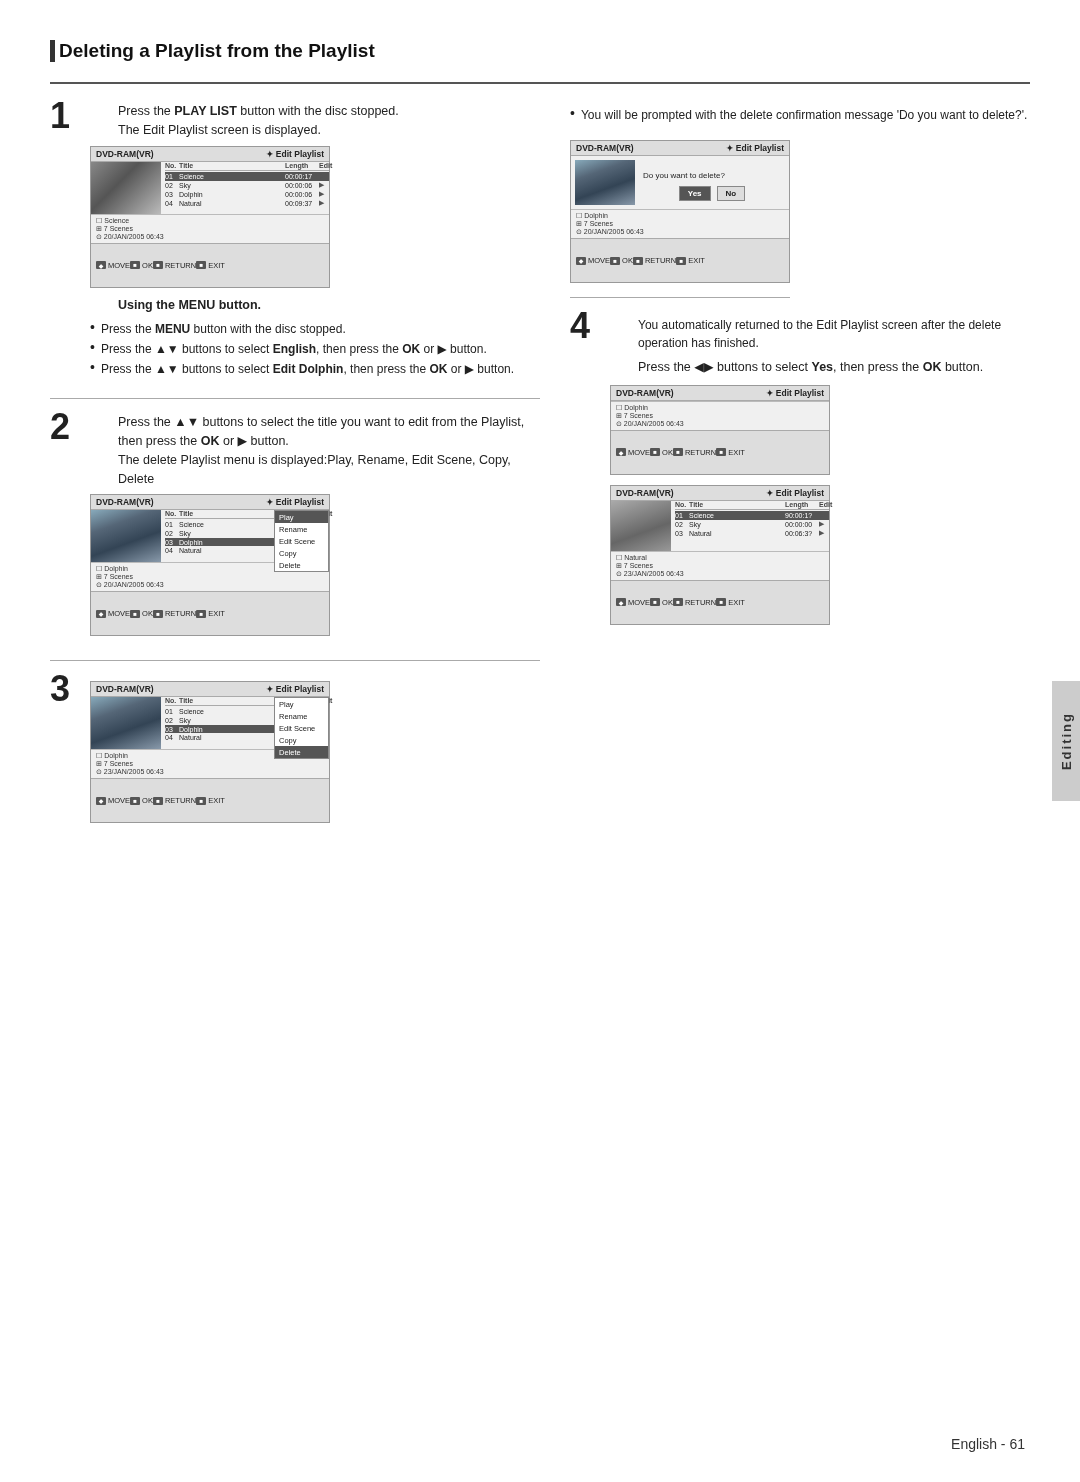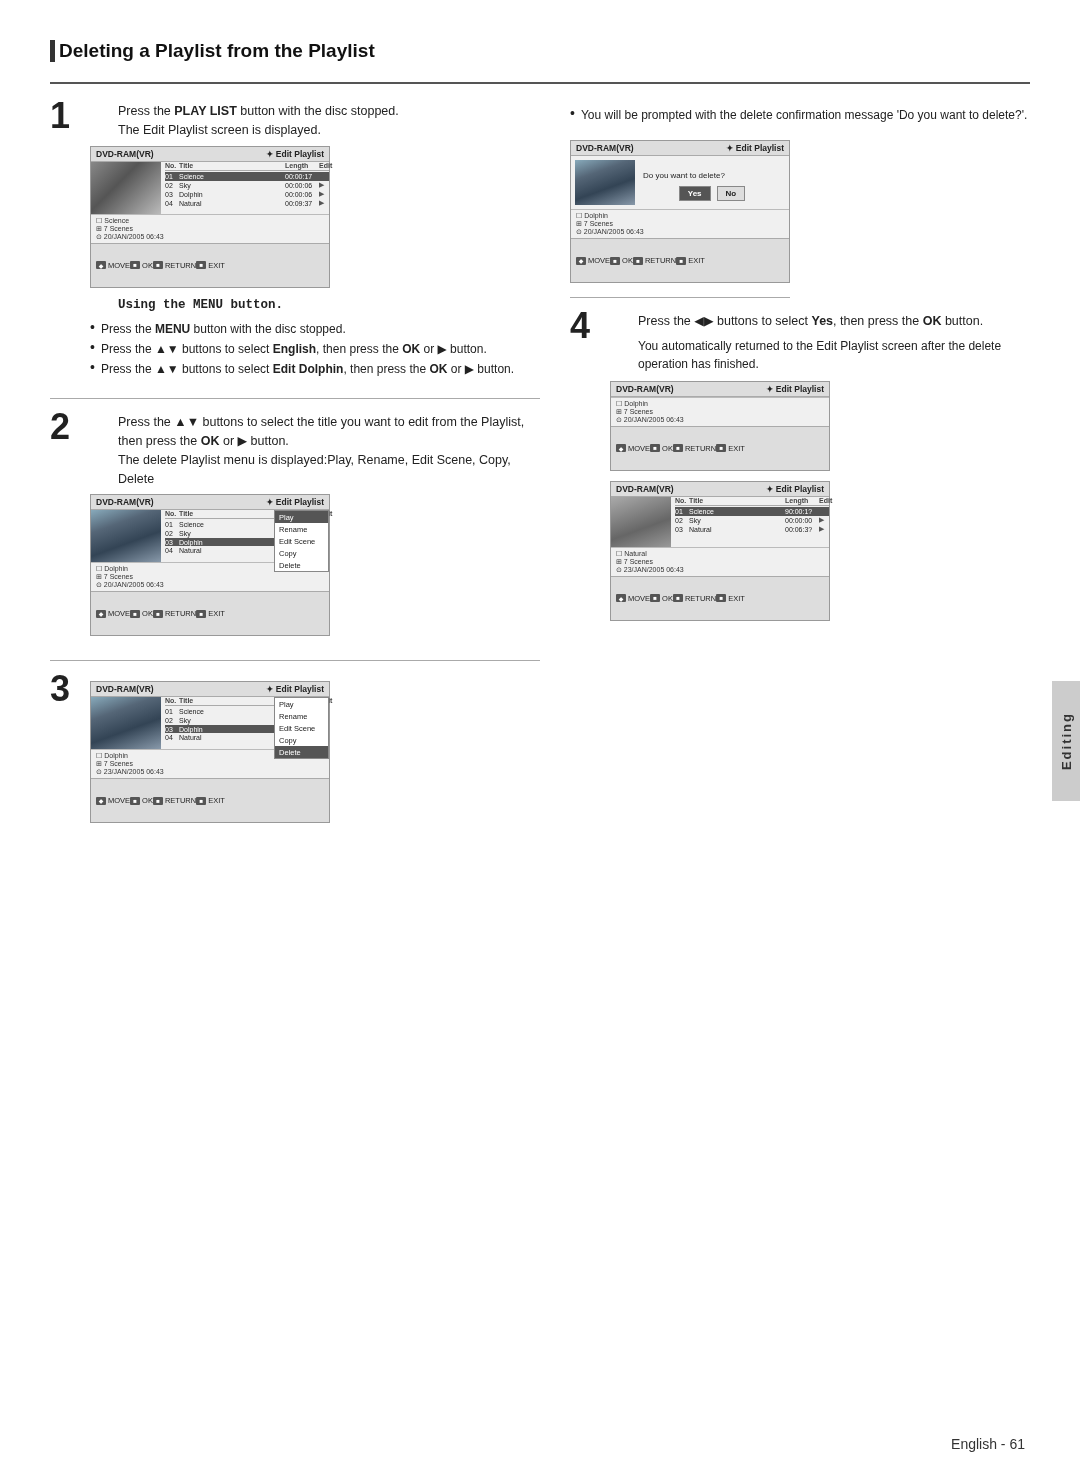--- a/index.html
+++ b/index.html
@@ -409,21 +409,21 @@
                   <span class="btn-icon">■</span>
                   <span>RETURN</span>
                 </div>
               <div class="footer-btn">
                   <span class="btn-icon">■</span>
                   <span>EXIT</span>
                 </div>
             </div>
           </div>
 
-          <p style="margin-top:8px; font-size:12.5px;font-family:Liberation Mono, monospace;"><b>Using the MENU button.</b></p>
+          <p style="margin-top:8px; font-size:12.5px;"><b>Using the MENU button.</b></p>
           <div class="sub-steps">
             <div class="sub-step">
               <span style="margin-right:2px; font-size:14px; line-height:1;">•</span>
               <span>Press the <b>MENU</b> button with the disc stopped.</span>
             </div>
             <div class="sub-step">
               <span style="margin-right:2px; font-size:14px; line-height:1;">•</span>
               <span>Press the ▲▼ buttons to select <b>English</b>, then press the <b>OK</b> or ▶ button.</span>
             </div>
             <div class="sub-step">
@@ -667,25 +667,25 @@
               <span>EXIT</span>
             </div>
         </div>
       </div>
 
       <hr class="section-divider" style="width:220px; margin-left:0;">
 
       <div class="step" style="margin-top: 6px;">
         <div class="step-number">4</div>
         <div class="step-content">
+          <p style="margin-top:4px; font-size:12px;">
+            You automatically returned to the Edit Playlist screen after the delete operation has finished.
+          </p>
           <p>
             Press the ◀▶ buttons to select <b>Yes</b>, then press the <b>OK</b> button.
-          </p>
-          <p style="margin-top:4px; font-size:12px;">
-            You automatically returned to the Edit Playlist screen after the delete operation has finished.
           </p>
 
           <div class="screen-mockup-right" style="margin-top:8px;">
             <div class="screen-header">
               <span>DVD-RAM(VR)</span>
               <span>✦ Edit Playlist</span>
             </div>
             <div class="screen-info">
               <div class="screen-info-line">
                   <span>☐ Dolphin</span>

